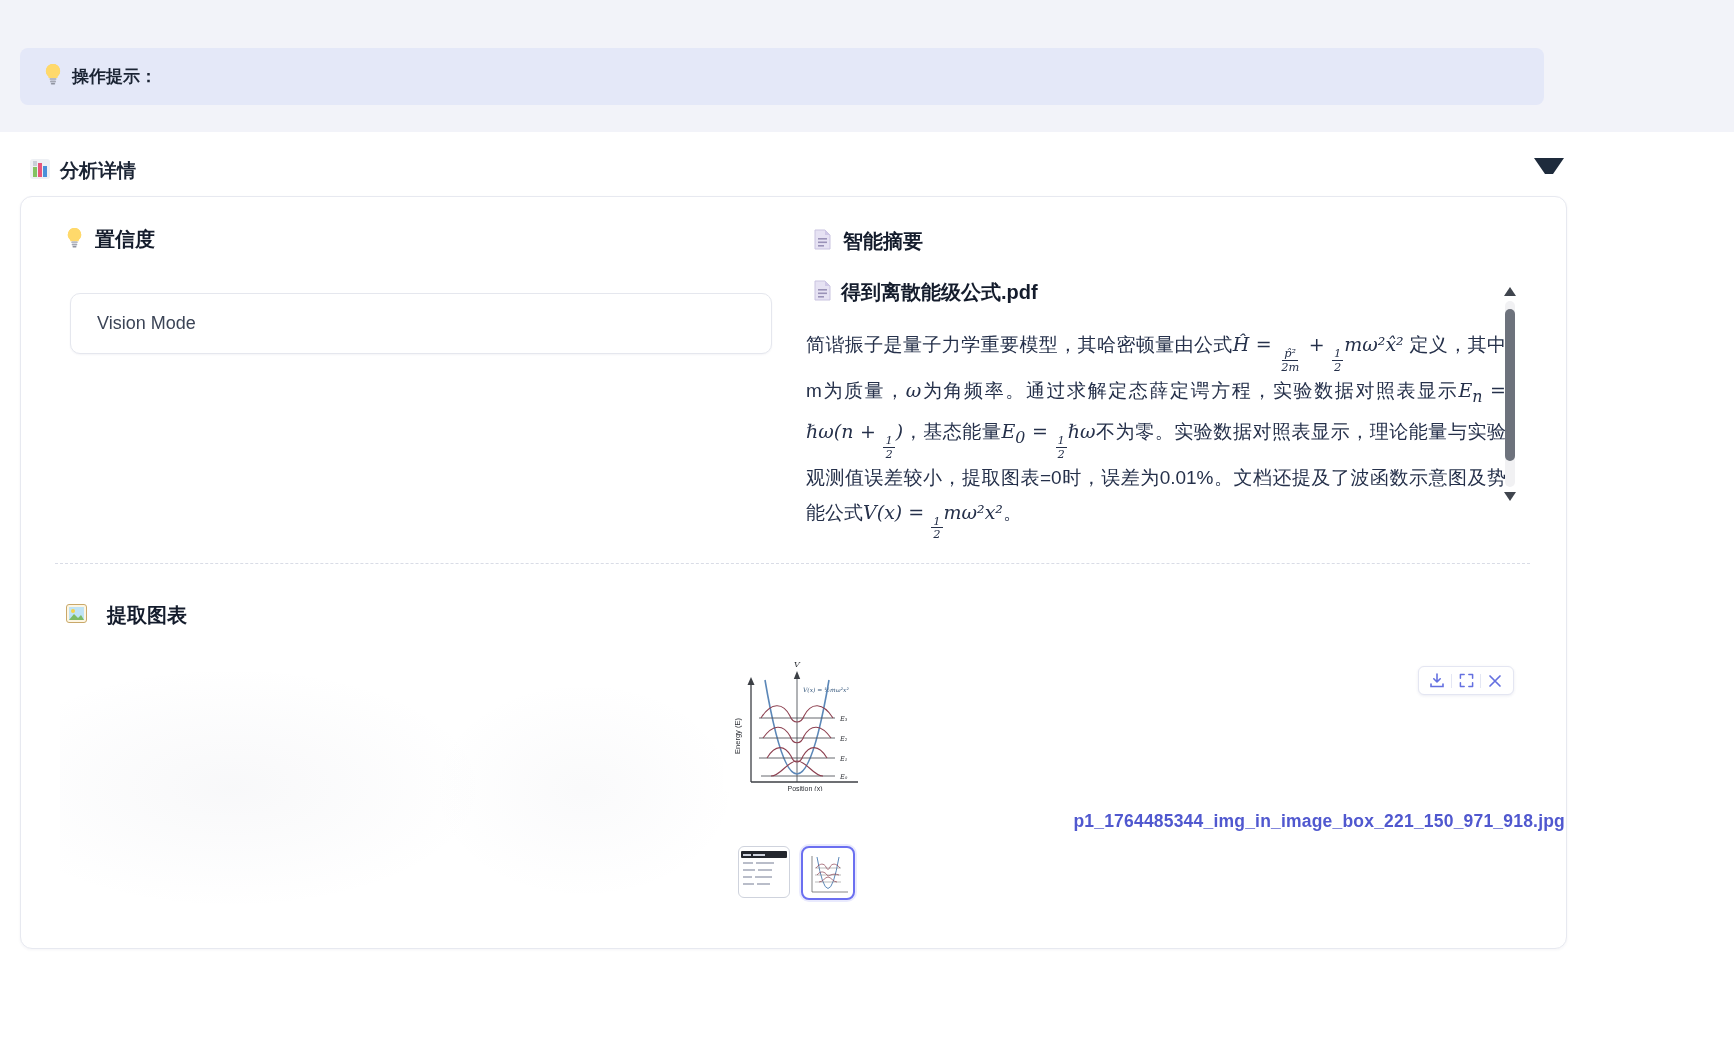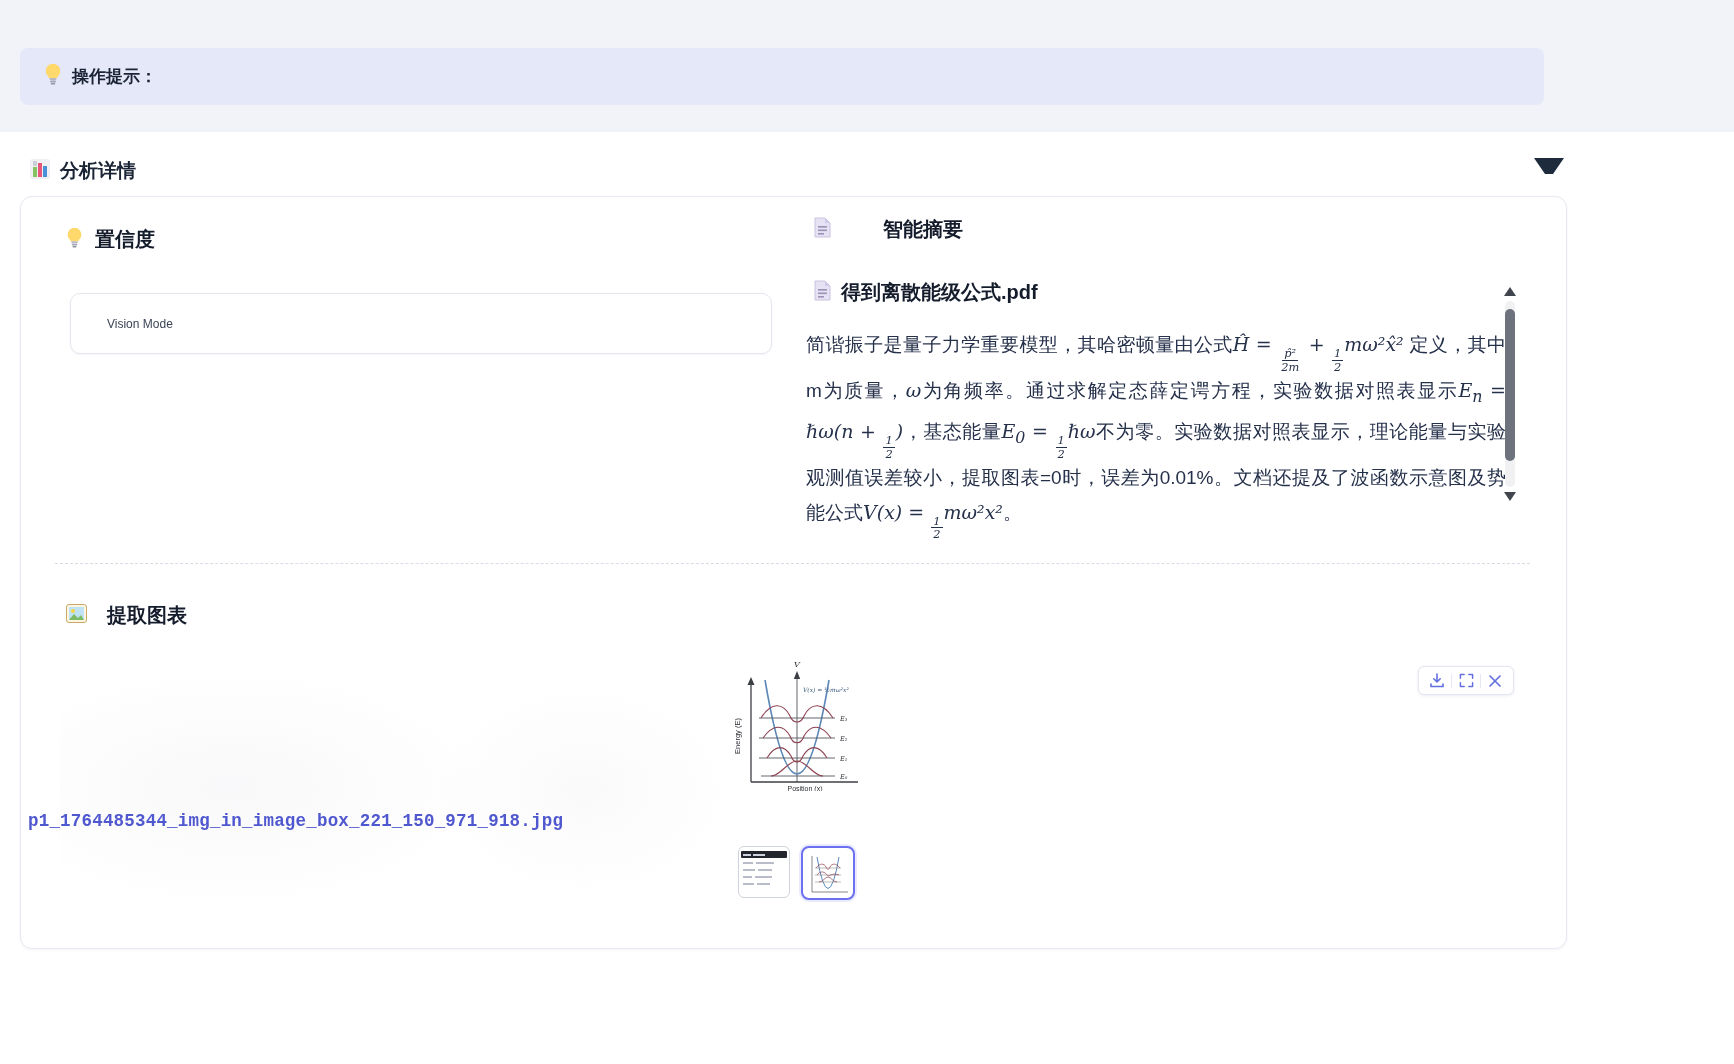--- a/index.html
+++ b/index.html
@@ -21,21 +21,21 @@
   .panel-title{font-size:19px;font-weight:bold;color:#1b2434;margin-left:10px;}
   .collapse-tri{left:1534px;top:158px;width:0;height:0;border-left:11px solid transparent;
     border-right:11px solid transparent;border-top:16px solid #1e2b3c;cursor:pointer;}
   
   .card{left:20px;top:196px;width:1537px;height:751px;background:#fff;border:1px solid #e7e9f0;
     border-radius:12px;box-shadow:0 1px 3px rgba(30,40,90,.05);}
   .section-head{display:flex;align-items:center;}
   .section-title{font-size:20px;font-weight:bold;color:#141c2c;margin-left:12px;}
   .vision-card{left:70px;top:293px;width:692px;height:59px;background:#fff;border:1px solid #e5e7ee;
     border-radius:10px;box-shadow:0 1px 2px rgba(30,40,90,.05);display:flex;align-items:center;}
-  .vision-text{font-size:12px;color:#3b4456;margin-left:28px;}
+  .vision-text{font-size:18px;color:#3b4456;margin-left:18px;}
   .doc-title{font-size:20px;font-weight:bold;color:#141c2c;margin-left:10px;}
   .summary-text{
     left:798px;top:327px;width:700px;font-size:19px;line-height:34px;color:#25304a;text-align:justify;
   }
   .math{font-family:"DejaVu Serif",serif;font-style:italic;}
   .frac{display:inline-flex;flex-direction:column;align-items:center;vertical-align:-0.55em;
     font-size:0.6em;line-height:1.1;margin:0 1px;}
   .frac .num{border-bottom:1px solid currentColor;padding:0 2px;}
   .frac .den{padding:0 2px;}
   
@@ -50,21 +50,21 @@
   
   .ghost1{left:60px;top:665px;width:420px;height:245px;
     background:radial-gradient(ellipse at 40% 50%, rgba(120,124,150,0.05), rgba(0,0,0,0) 70%);}
   .ghost2{left:430px;top:680px;width:300px;height:220px;
     background:radial-gradient(ellipse at 50% 50%, rgba(120,124,150,0.04), rgba(0,0,0,0) 70%);}
   .figure-box{left:723px;top:656px;width:133px;height:135px;background:#fff;cursor:pointer;}
   .actions{left:1418px;top:666px;height:27px;background:#fff;border:1px solid #e4e6f2;border-radius:6px;
     box-shadow:0 1px 3px rgba(60,70,140,.10);display:flex;align-items:center;padding:0 4px;}
   .action-btn{width:28px;height:25px;display:flex;align-items:center;justify-content:center;cursor:pointer;}
   .action-sep{width:1px;height:14px;background:#e4e7f4;}
-  .filename-row{left:20px;top:811px;width:1537px;text-align:left;font-family:Liberation Mono, monospace;}
+  .filename-row{left:20px;top:811px;width:1537px;text-align:right;}
   .filename-link{font-size:17.5px;font-weight:bold;color:#5058cf;cursor:pointer;letter-spacing:.2px;}
   .thumbs-row{left:20px;top:846px;width:1537px;display:flex;justify-content:center;align-items:flex-start;gap:11px;}
   .thumb{width:46px;height:46px;background:#fff;border:1px solid #cfd3dd;border-radius:6px;cursor:pointer;
     overflow:hidden;padding:2px;box-sizing:content-box;}
   .thumb.selected{border:2px solid #6b6ff0;border-radius:8px;box-shadow:0 0 0 2px rgba(107,111,240,.15);}
   .mini-table{width:100%;height:100%;display:flex;flex-direction:column;gap:2px;padding-top:2px;box-sizing:border-box;}
   .mini-th{height:7px;background:#23262d;border-radius:1px;display:flex;align-items:center;gap:2px;padding:0 2px;}
   .mini-th i{display:block;width:8px;height:2px;background:#cfd3dd;}
   .mini-tr{height:5px;display:flex;align-items:center;gap:3px;padding:0 2px;}
   .mini-tr i{display:block;height:2px;background:#b9bdc9;}
@@ -113,21 +113,21 @@
       <rect x="6" y="17.5" width="6" height="2" rx="1" fill="#a3a7b3"></rect>
       <rect x="6.8" y="20" width="4.4" height="1.6" rx="0.8" fill="#8f93a0"></rect>
     </svg>
   </span>
   <span class="section-title">置信度</span>
 </div>
 <div class="abs vision-card">
   <span class="vision-text">Vision Mode</span>
 </div>
 
-<div class="abs section-head" style="left:806px;top:216px;gap:40px;">
+<div class="abs section-head" style="left:806px;top:228px;">
   <span>
     <svg width="17" height="21" viewBox="0 0 17 21">
       <path d="M1 1h10l5 5v14H1z" fill="#e6e2f3" stroke="#c9c3e0" stroke-width="1"></path>
       <path d="M11 1l5 5h-5z" fill="#cfc8e6"></path>
       <rect x="4" y="9" width="9" height="1.6" fill="#9a92b8"></rect>
       <rect x="4" y="12.5" width="9" height="1.6" fill="#9a92b8"></rect>
       <rect x="4" y="16" width="6" height="1.6" fill="#9a92b8"></rect>
     </svg>
   </span>
   <span class="section-title">智能摘要</span>

